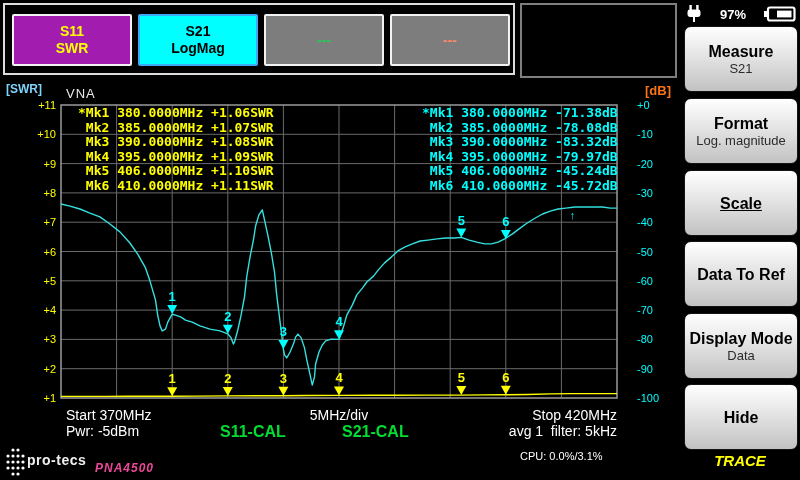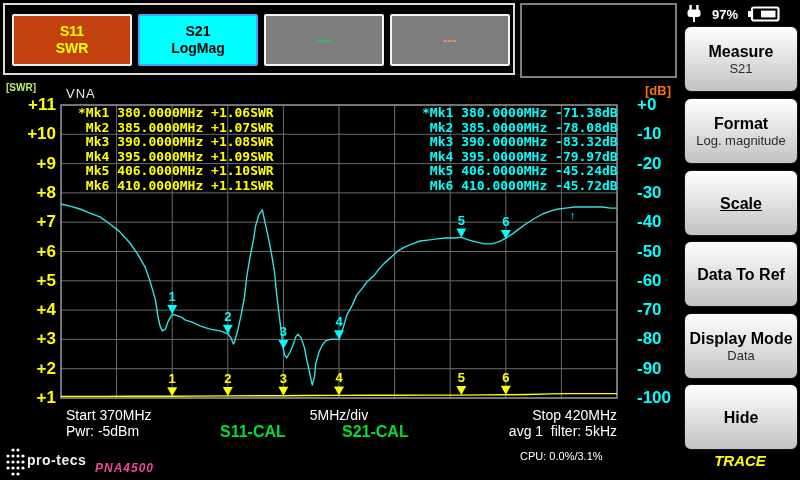--- a/index.html
+++ b/index.html
@@ -5,35 +5,35 @@
   html,body{margin:0;padding:0;width:800px;height:480px;background:#000;overflow:hidden;}
   #screen{position:relative;width:800px;height:480px;background:#000;font-family:"Liberation Sans",sans-serif;}
   .abs{position:absolute;white-space:nowrap;}
 
   
   #trace-panel{position:absolute;left:3px;top:3px;width:508px;height:68px;border:2px solid #dcdcdc;background:#000;}
   #spare-panel{position:absolute;left:520px;top:3px;width:153px;height:71px;border:2px solid #7e7e7e;background:#000;}
   .trace-btn{position:absolute;top:14px;width:116px;height:48px;display:flex;flex-direction:column;align-items:center;justify-content:center;border-radius:2px;font-weight:bold;font-size:14px;line-height:17px;text-align:center;cursor:pointer;}
 
   
-  #power-status{position:absolute;left:686px;top:4px;width:112px;height:20px;display:flex;align-items:center;gap:10px;}
+  #power-status{position:absolute;left:686px;top:4px;width:112px;height:20px;display:flex;align-items:center;gap:18px;}
   #battery-percent{color:#fff;font-size:13px;font-weight:bold;}
 
   
   .menu-btn{position:absolute;left:684px;width:112px;height:64px;border:1px solid #141414;border-radius:7px;
     background:linear-gradient(#ffffff, #e4e4e4 45%, #c2c2c2);display:flex;flex-direction:column;align-items:center;justify-content:center;cursor:pointer;}
   .menu-btn .lbl{color:#000;font-weight:bold;font-size:16px;line-height:19px;}
   .menu-btn .sub{color:#2b2b2b;font-size:13px;line-height:15px;}
   #side-menu-title{position:absolute;left:683px;top:452px;width:114px;text-align:center;color:#ffff00;font-size:15px;font-weight:bold;font-style:italic;}
 
   
-  #swr-axis-label{left:6px;top:82px;color:#bef264;font-size:10px;font-weight:bold;}
+  #swr-axis-label{left:6px;top:82px;color:#7dd3fc;font-size:12px;font-weight:bold;}
   #plot-title{left:66px;top:86px;color:#e8e8e8;font-size:13px;letter-spacing:1px;text-align:center;}
   #db-axis-label{left:645px;top:83px;color:#f97316;font-size:13px;font-weight:bold;}
-  .tick{position:absolute;font-size:17px;font-weight:bold;height:16px;line-height:16px;}
+  .tick{position:absolute;font-size:11px;font-weight:normal;height:16px;line-height:16px;}
   .tick.l{left:0;width:56px;text-align:right;color:#ffff00;}
   .tick.r{left:637px;width:60px;text-align:left;color:#00ffff;}
 
   
   .mtable{position:absolute;top:106px;font-family:"DejaVu Sans Mono",monospace;font-size:13px;font-weight:bold;line-height:14.6px;margin-left:12px;}
   .mtable div{white-space:pre;}
   #marker-table-swr{left:66px;color:#ffff00;}
   #marker-table-db{left:410px;color:#00ffff;}
 
   
@@ -200,21 +200,21 @@
         <circle cx="13" cy="22" r="1.6"></circle>
         <circle cx="18" cy="22" r="1.6"></circle>
       <circle cx="8" cy="28" r="1.6"></circle>
         <circle cx="13" cy="28" r="1.6"></circle>
     </g>
   </svg>
   <span class="abs" id="brand-text">pro-tecs</span>
   <span class="abs" id="model-text">PNA4500</span>
   <span class="abs" id="cpu-text">CPU: 0.0%/3.1%</span>
 
-<div class="trace-btn" style="left: 12px; background: #c2410c; color: rgb(255, 255, 0); border: 2px solid rgb(242, 242, 242);">
+<div class="trace-btn" style="left: 12px; background: #a21caf; color: rgb(255, 255, 0); border: 2px solid rgb(242, 242, 242);">
       <span>S11</span>
       <span>SWR</span>
     </div>
     <div class="trace-btn" style="left: 138px; background: rgb(0, 255, 255); color: rgb(0, 0, 0); border: 2px solid rgb(63, 169, 245);">
       <span>S21</span>
       <span>LogMag</span>
     </div>
     <div class="trace-btn" style="left: 264px; background: rgb(125, 125, 125); color: rgb(34, 204, 85); border: 2px solid rgb(242, 242, 242);">
       <span>---</span>
       <span></span>

